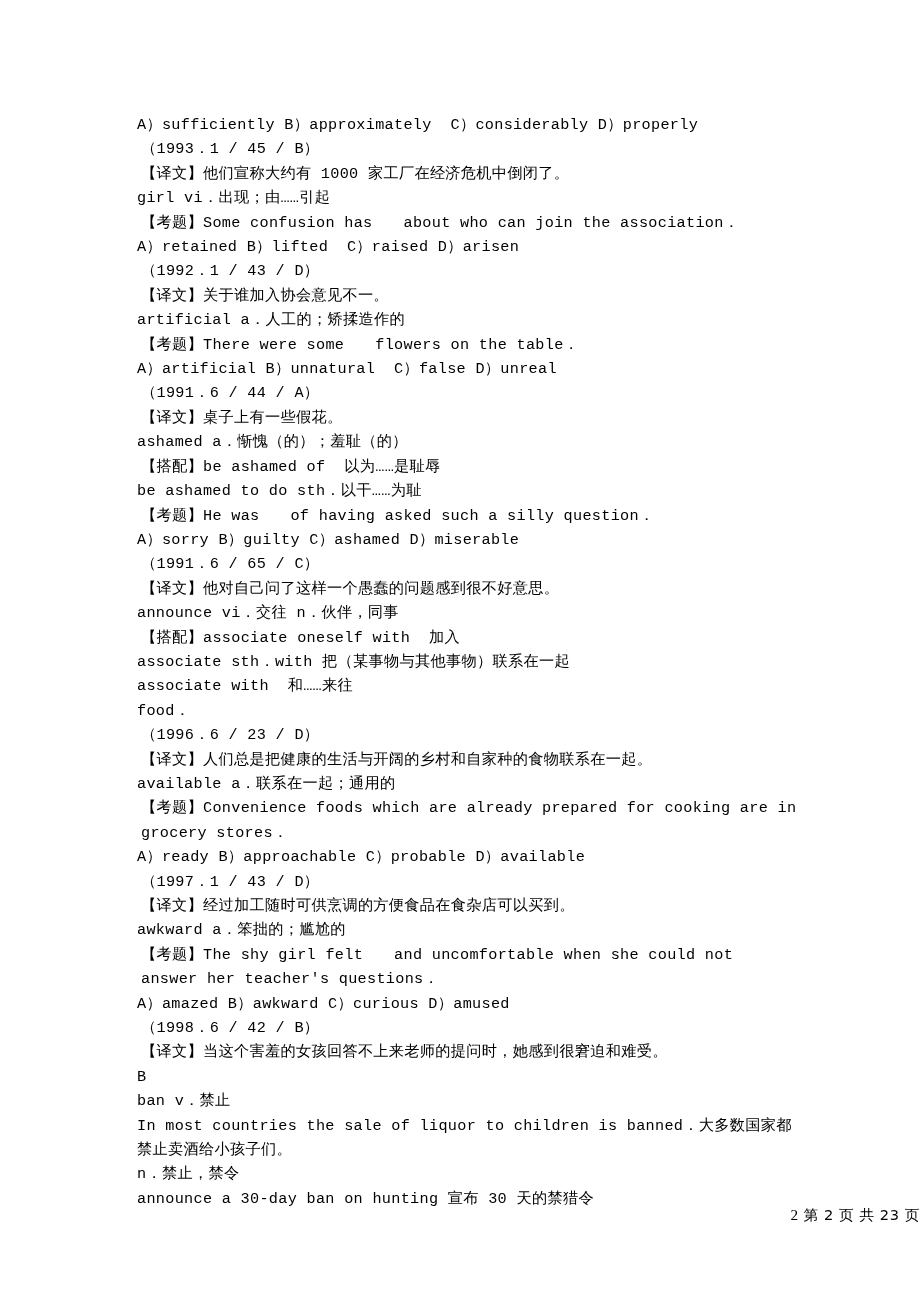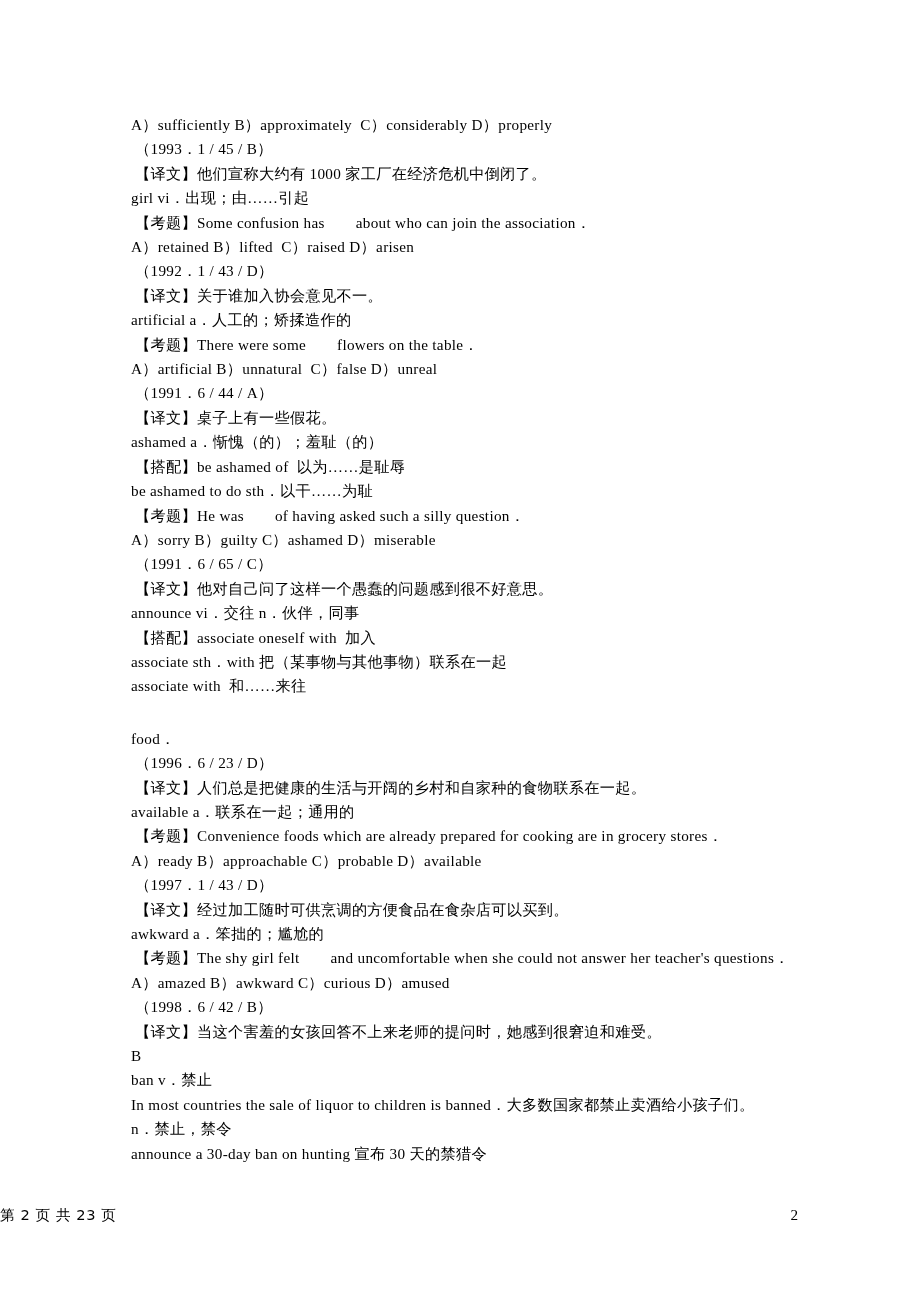--- a/index.html
+++ b/index.html
@@ -19,58 +19,58 @@
   #page {
     position: absolute;
     left: 0;
     top: 0;
     width: 920px;
     height: 1302px;
     background: #ffffff;
   }
   #content {
     position: absolute;
-    left: 131px;
+    left: 137px;
     top: 113px;
     width: 660px;
+    font-family: Liberation Mono, monospace;
   }
   .line {
     font-size: 15.2px;
     line-height: 24.4px;
     white-space: pre-wrap;
     letter-spacing: 0.02em;
     text-align: left;
   }
   
   .flush {
     text-indent: 0;
     padding-left: 0;
   }
   
   .indent {
     padding-left: 4px;
   }
   
   .wrap {
     padding-left: 0;
-    margin-top: 28px;
   }
   #footer {
     position: absolute;
     left: 0;
     top: 1206px;
     width: 920px;
     height: 28px;
   }
   #footer-center {
     position: absolute;
     left: 0;
     top: 0;
     width: 920px;
-    text-align: left;
+    text-align: right;
     font-size: 14.6px;
     font-family: "DejaVu Sans", "Liberation Sans", sans-serif;
     letter-spacing: 0.04em;
   }
   #footer-pageno {
     position: absolute;
     right: 122px;
     top: 0;
     font-size: 15.2px;
     font-family: "Liberation Serif", "DejaVu Serif", serif;

